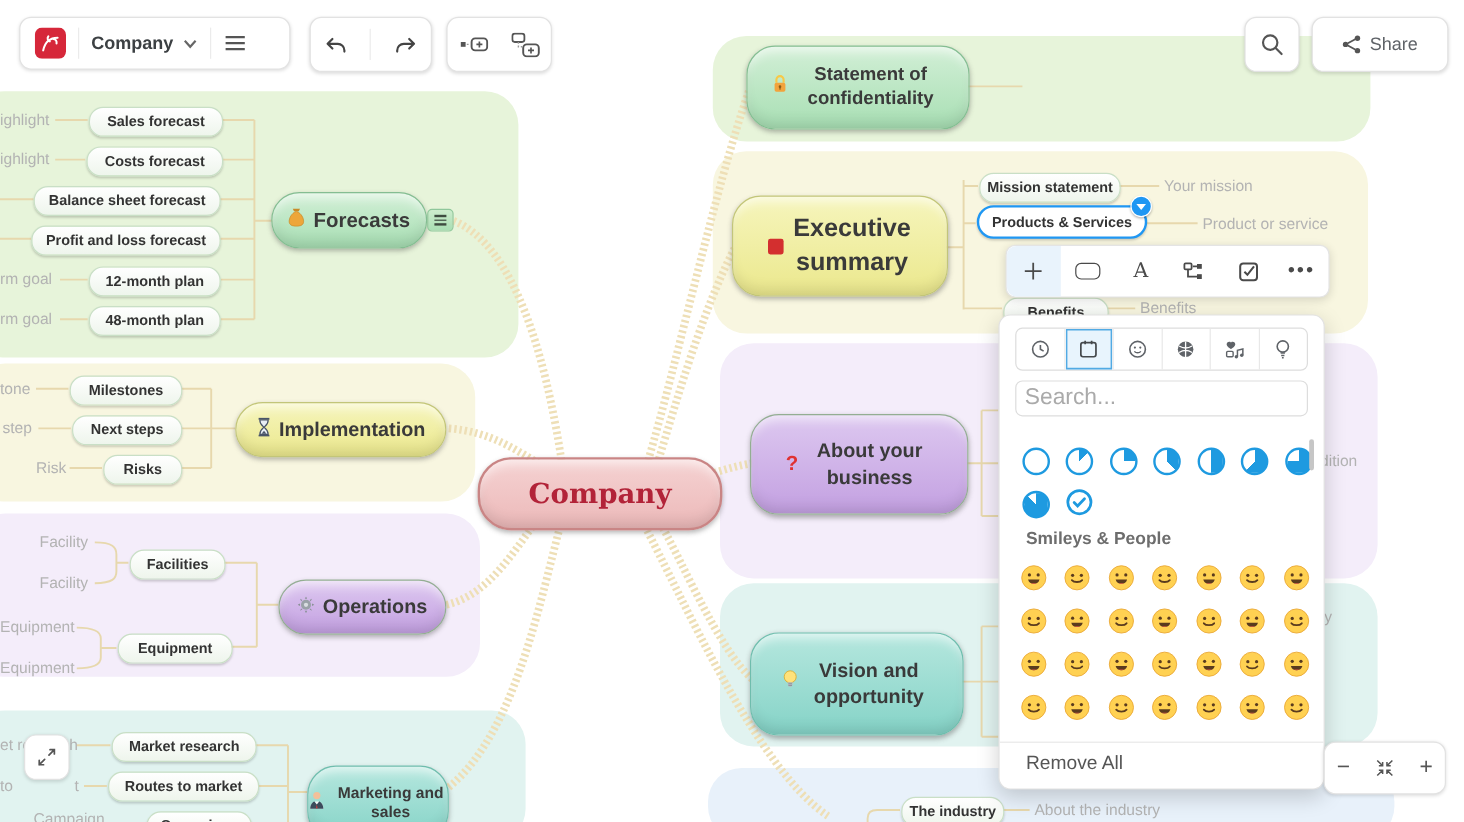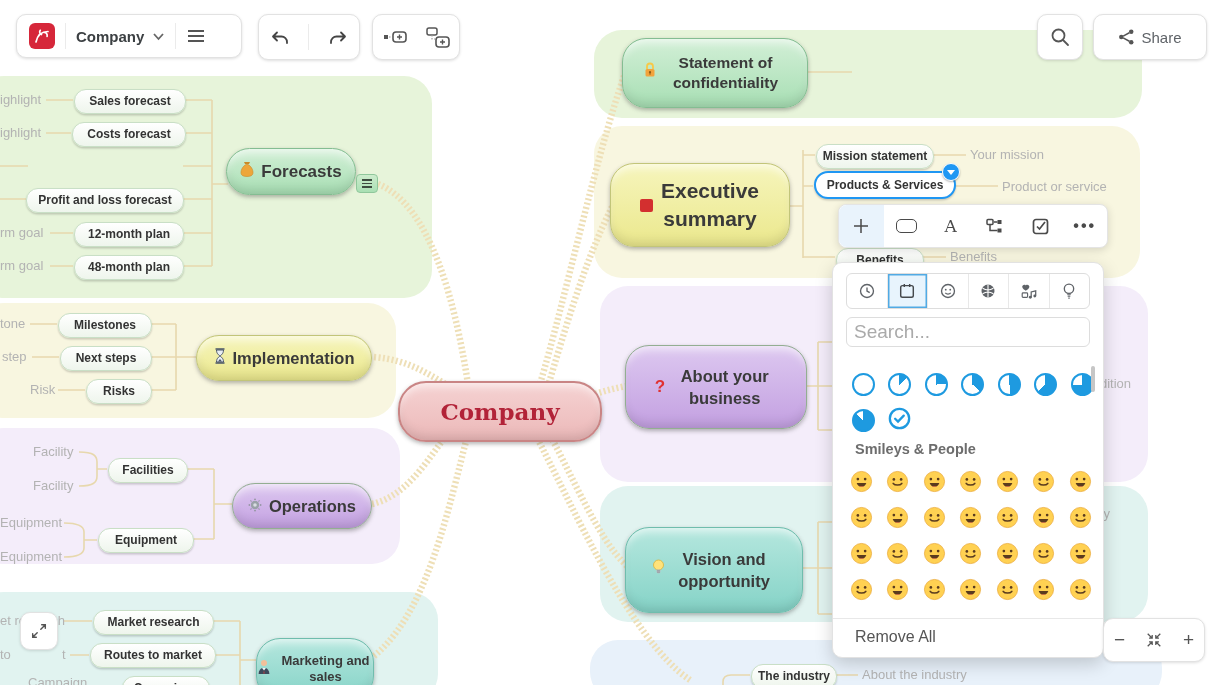--- a/index.html
+++ b/index.html
@@ -127,38 +127,39 @@
   <span class="glabel" style="left:28px;top:675px">Campaign</span>
   <span class="glabel" style="left:970px;top:147px">Your mission</span>
   <span class="glabel" style="left:1002px;top:179px">Product or service</span>
   <span class="glabel" style="left:950px;top:249px">Benefits</span>
   <span class="glabel" style="left:862px;top:667px">About the industry</span>
   <span class="glabel" style="left:1100px;top:376px">dition</span>
   <span class="glabel" style="left:1100px;top:506px">ty</span>
 
   <div class="pill" style="left:74px;top:89px;width:110px">Sales forecast</div>
   <div class="pill" style="left:72px;top:122px;width:112px">Costs forecast</div>
+  <div class="pill" style="left:28px;top:155px;width:154px">Balance sheet forecast</div>
   <div class="pill" style="left:26px;top:188px;width:156px">Profit and loss forecast</div>
   <div class="pill" style="left:74px;top:222px;width:108px">12-month plan</div>
   <div class="pill" style="left:74px;top:255px;width:108px">48-month plan</div>
   <div class="pill" style="left:58px;top:313px;width:92px">Milestones</div>
   <div class="pill" style="left:60px;top:346px;width:90px">Next steps</div>
   <div class="pill" style="left:86px;top:379px;width:64px">Risks</div>
   <div class="pill" style="left:108px;top:458px;width:78px">Facilities</div>
   <div class="pill" style="left:98px;top:528px;width:94px">Equipment</div>
   <div class="pill" style="left:93px;top:610px;width:119px">Market research</div>
   <div class="pill" style="left:90px;top:643px;width:124px">Routes to market</div>
   <div class="pill" style="left:122px;top:676px;width:86px">Campaigns</div>
   <div class="pill" style="left:816px;top:144px;width:116px">Mission statement</div>
   <div class="pill sel" style="left:814px;top:171px;width:138px">Products &amp; Services</div>
   <div class="handle" style="left:942px;top:163px"></div>
   <div class="pill" style="left:836px;top:248px;width:86px">Benefits</div>
   <div class="pill" style="left:751px;top:664px;width:84px">The industry</div>
 
-  <div class="bignode c-green" style="left:226px;top:148px;width:128px;height:45px;font-size:17px">
+  <div class="bignode c-green" style="left:226px;top:160px;width:128px;height:45px;font-size:17px">
     <span><svg width="14" height="16" viewBox="0 0 14 16">
           <path d="M5 3 L4 1 h6 L9 3z" fill="#c98a28"></path>
           <path d="M7 3 C2.5 5 1 9 1 11.5 C1 14.5 3.5 15.5 7 15.5 C10.5 15.5 13 14.5 13 11.5 C13 9 11.5 5 7 3z" fill="#eda63a" stroke="#c98a28" stroke-width=".6"></path>
         </svg></span>
     <span>Forecasts</span>
   </div>
   <div class="noteicon" style="left:356px;top:174px">
       <i></i>
       <i></i>
       <i></i>

